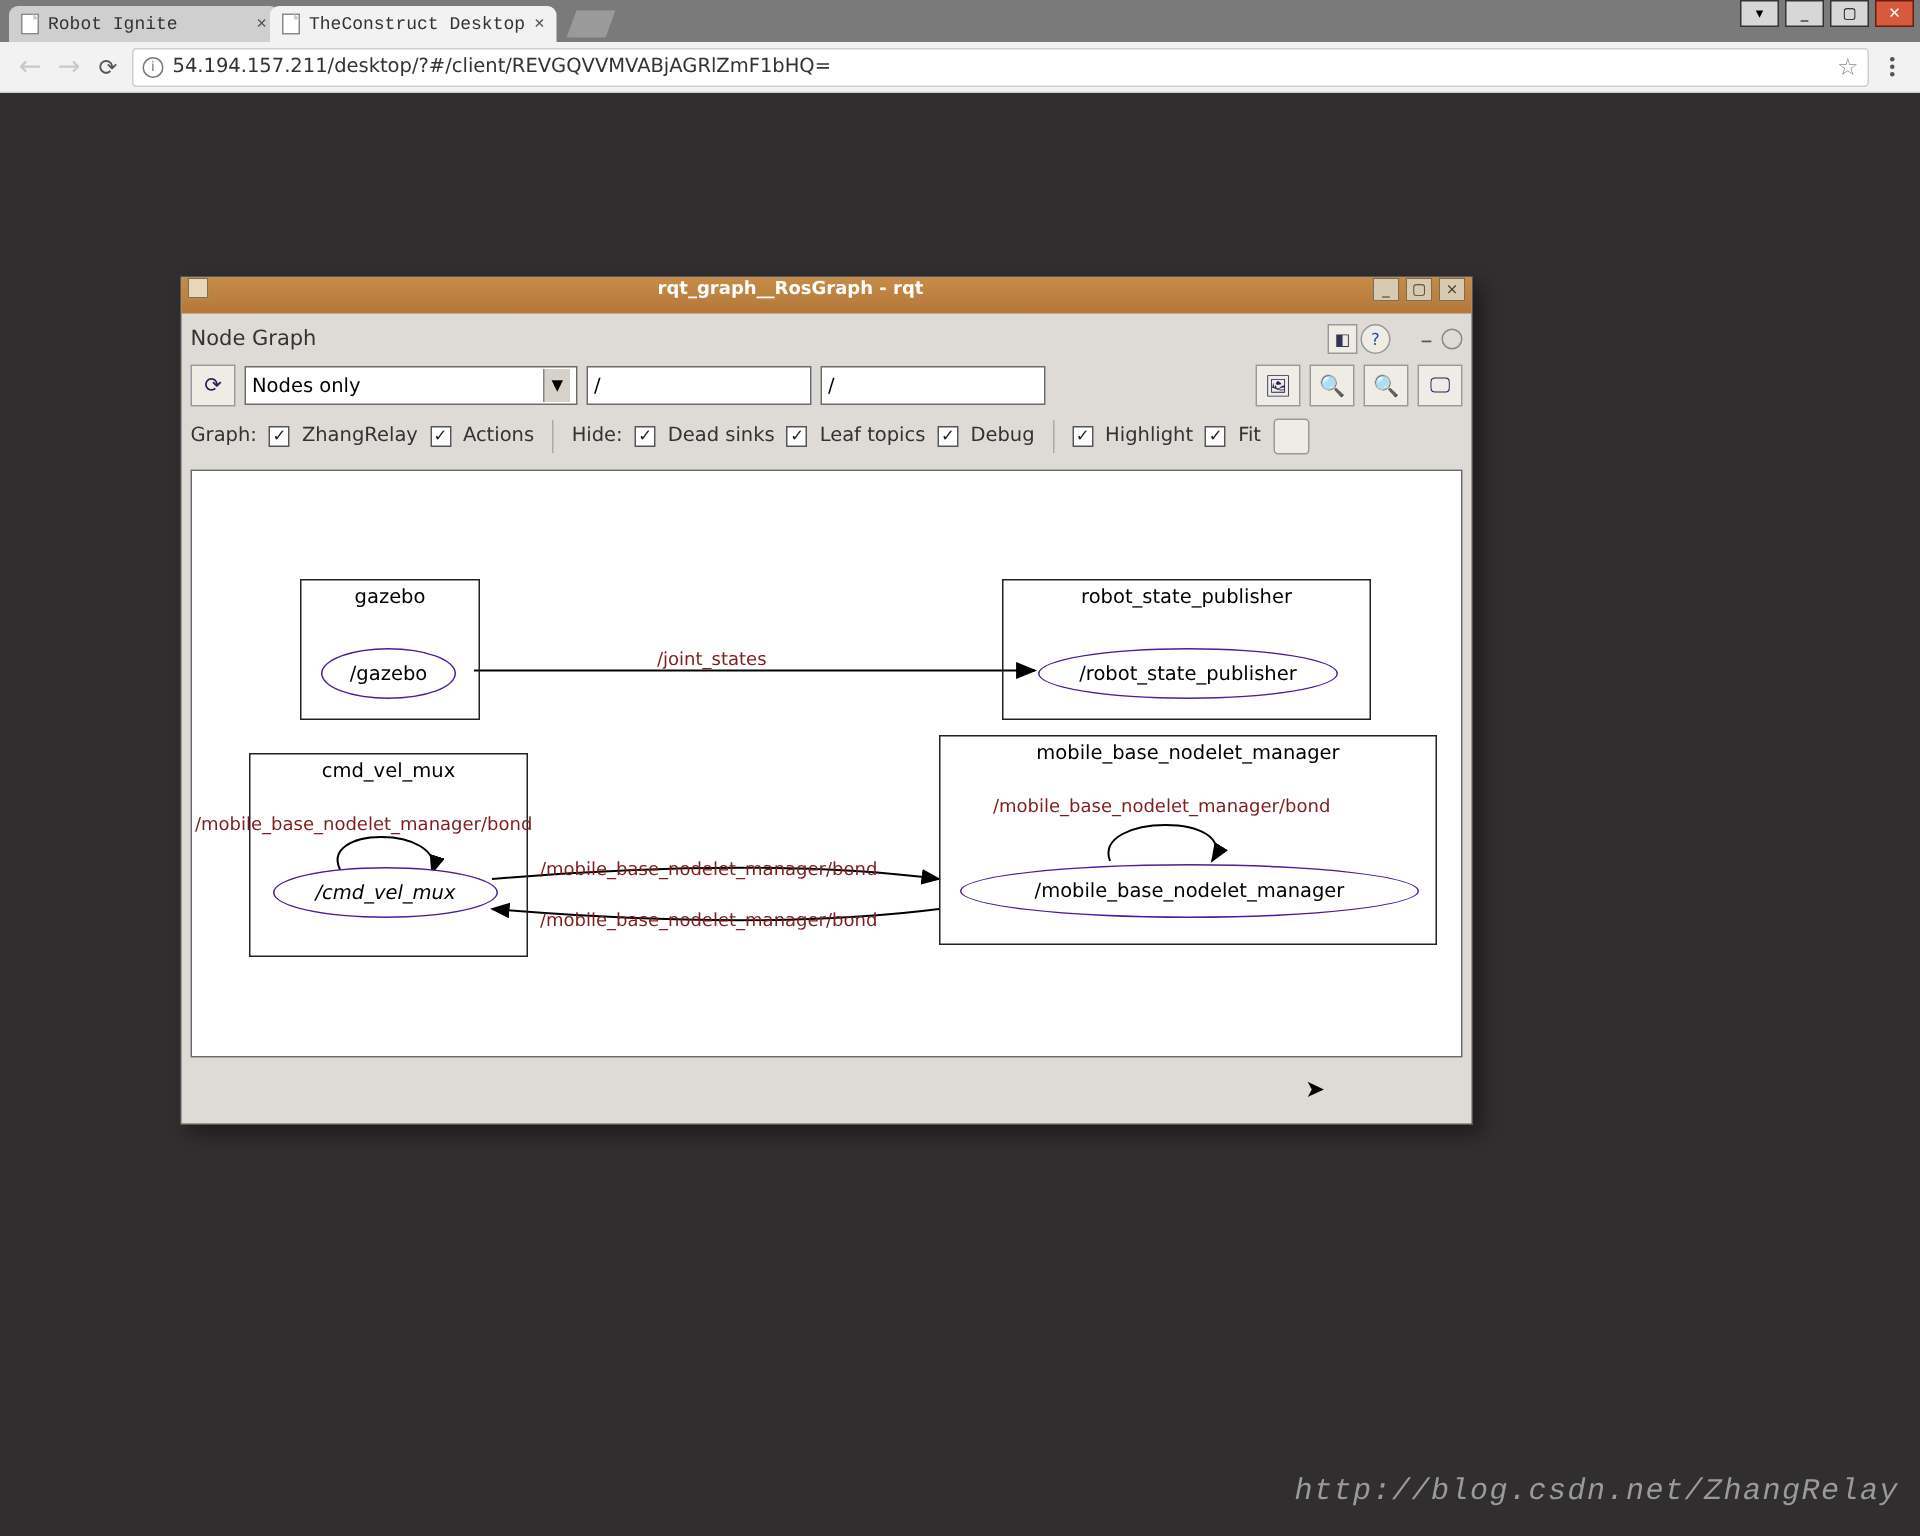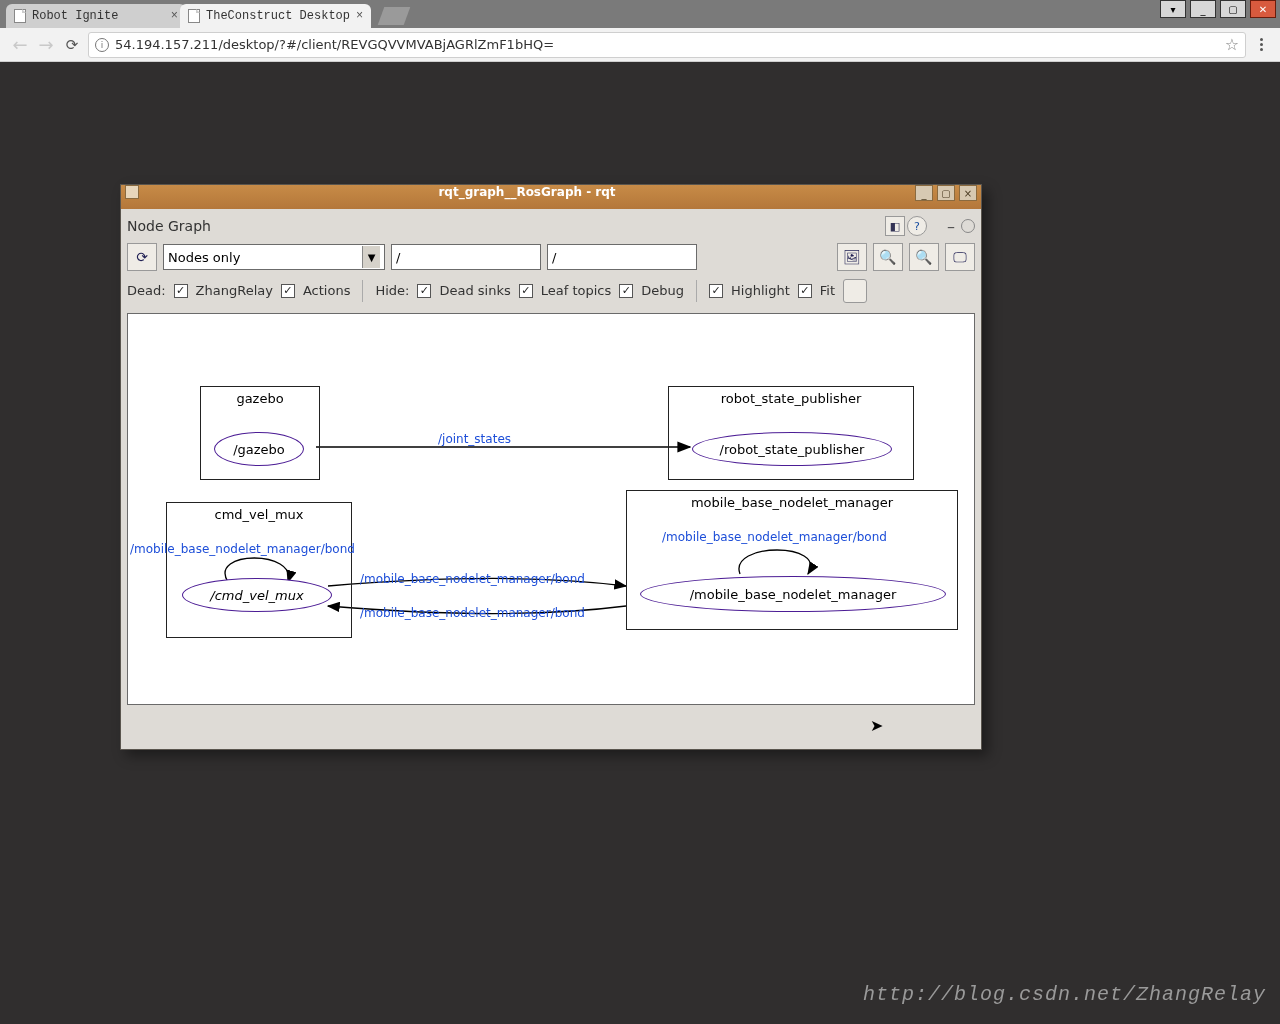--- a/index.html
+++ b/index.html
@@ -60,21 +60,21 @@
   .chk { width:14px;height:14px;border:1px solid #555;background:#fff;display:inline-flex;align-items:center;justify-content:center;font-size:11px;color:#222; }
   .chk.on::after { content:"✓"; }
   .opt-btn { width:24px;height:24px;border:1px solid #999;background:#efece6;border-radius:3px; }
 
   .graph-canvas { margin-top:8px; height:392px; background:#fff; border:1px solid #6a6a6a; position:relative; overflow:hidden; }
 
   
   .gbox { position:absolute; border:1px solid #222; text-align:center; font-size:13px; color:#000; }
   .gbox .title { padding:4px 8px 2px; }
   .ellipse { position:absolute; border:1px solid #4c1d95; border-radius:50%; display:flex; align-items:center; justify-content:center; font-size:13px; padding:0 12px; background:#fff;}
-  .edge-label { position:absolute; font-size:12px; color:#1d4ed8; white-space:nowrap; }
+  .edge-label { position:absolute; font-size:12px; color:#7f1d1d; white-space:nowrap; }
 
   
   .watermark { position:absolute; right:14px; bottom:18px; color:#9a9a9a; font-family:"Courier New",monospace; font-size:20px; font-style:italic; letter-spacing:1px; z-index:3;}
   
   
   .cursor { position:absolute; top:716px; left:870px; font-size:16px; color:#000; z-index:60; }
 </style>
 </head>
 <body>
 
@@ -150,21 +150,21 @@
         <span>/</span>
       </div>
       <div class="tb-spacer"></div>
       <div class="tb-btn">🖼</div>
       <div class="tb-btn">🔍</div>
       <div class="tb-btn">🔍</div>
       <div class="tb-btn">🖵</div>
     </div>
 
     <div class="filter-row">
-      <span>Dead:</span>
+      <span>Graph:</span>
       <span class="chk on"></span>
       <span>ZhangRelay</span>
       <span class="chk on"></span>
       <span>Actions</span>
       <span class="sep"></span>
       <span>Hide:</span>
       <span class="chk on"></span>
       <span>Dead sinks</span>
       <span class="chk on"></span>
       <span>Leaf topics</span>

